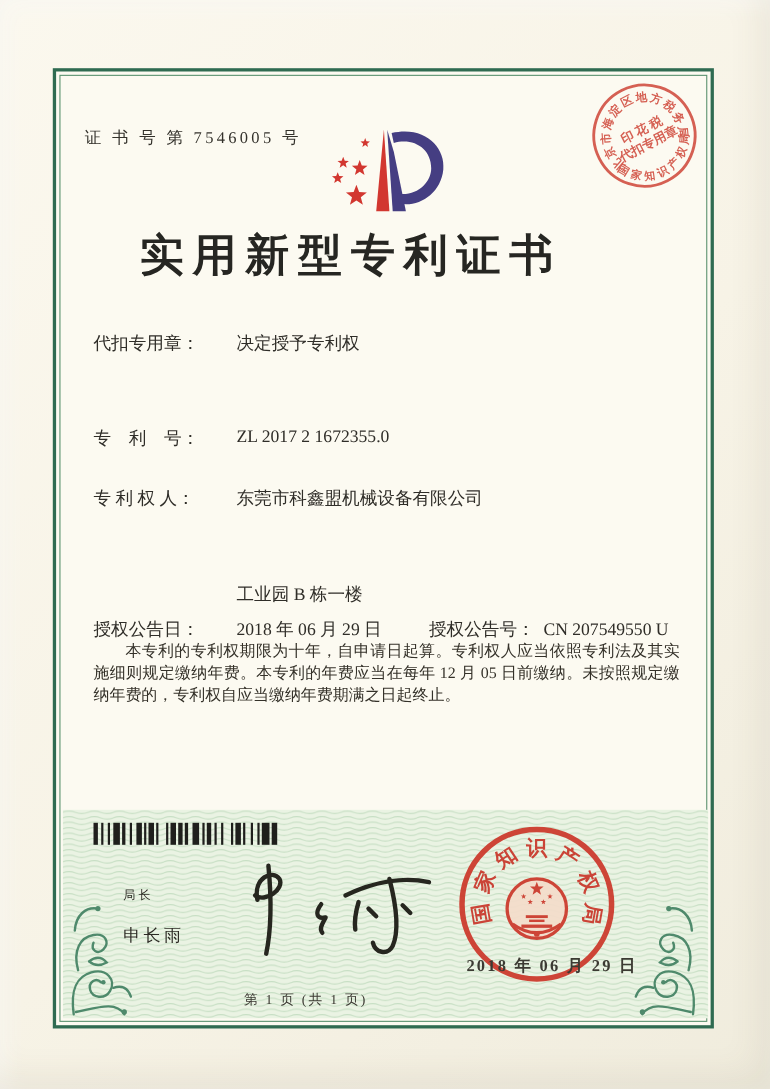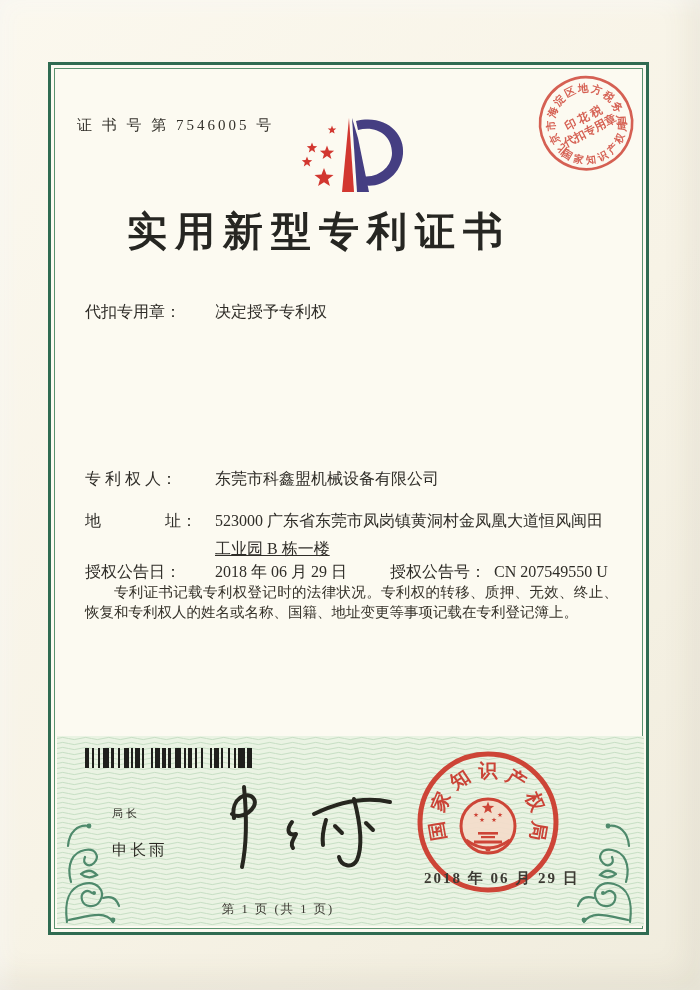--- a/index.html
+++ b/index.html
@@ -32,21 +32,21 @@
     font-size:15px;letter-spacing:3px;color:#33312b;
   }
   .logo{position:absolute;left:292px;top:108px;}
   .title{
     position:absolute;left:0;top:204px;width:630px;text-align:center;
     font-size:40px;font-weight:600;letter-spacing:8px;color:#262622;text-indent:8px;
   }
   
   .row{position:absolute;left:85px;width:545px;font-size:16px;color:#2f2d28;white-space:nowrap;}
   .f-label{display:inline-block;width:115px;margin-right:15px;vertical-align:top;}
-  .addr-line2{margin-left:130px;margin-top:7px;white-space:nowrap;text-decoration:underline;}
+  .addr-line2{margin-left:130px;margin-top:19px;white-space:nowrap;}
   .pair2{position:absolute;left:305px;top:0;}
   .pair2 .f-label2{margin-right:8px;}
   
   .paras{position:absolute;left:85px;top:583px;width:533px;
     font-size:14.5px;line-height:19.8px;text-align:justify;color:#343129;}
   .paras p{margin:0;text-indent:2em;}
   
   .barcode{position:absolute;left:85px;top:748px;height:20px;display:flex;align-items:stretch;}
   .barcode span{display:block;height:100%;}
   .official-title{position:absolute;left:112px;top:806px;font-size:11px;letter-spacing:3px;color:#2c2a24;}
@@ -126,38 +126,38 @@
     <path d="M57,10 L50,84 L62,84 Z" fill="#d23730"></path>
     <path d="M60,10 L66,30 L77,84 L65,84 Z" fill="#453e82"></path>
     <path d="M64,13 C94,6 113,26 111,46 C109,68 88,81 71,77 L69,68 C87,71 100,58 100,45 C100,27 84,17 66,22 Z" fill="#453e82"></path>
   </svg>
 
   <div class="title">实用新型专利证书</div>
 
   <div class="row" style="top:302px">
     <span class="f-label">代扣专用章：</span><span class="f-value">决定授予专利权</span>
   </div>
-  <div class="row" style="top:469px">
+  <div class="row" style="top:389px">
+    <span class="f-label">专　利　号：</span><span class="f-value">ZL 2017 2 1672355.0</span>
+  </div>
+  <div class="row" style="top:443px">
     <span class="f-label">专 利 权 人：</span><span class="f-value">东莞市科鑫盟机械设备有限公司</span>
   </div>
   <div class="row" style="top:511px">
-    <div>
-      <span class="f-label">地　　　　址：</span><span class="f-value">523000 广东省东莞市凤岗镇黄洞村金凤凰大道恒风闽田</span>
-    </div>
     <div class="addr-line2">工业园 B 栋一楼</div>
   </div>
   <div class="row" style="top:562px">
     <span class="f-label">授权公告日：</span><span class="f-value">2018 年 06 月 29 日</span>
     <span class="pair2">
       <span class="f-label2">授权公告号：</span><span class="f-value">CN 207549550 U</span>
     </span>
   </div>
 
   <div class="paras">
-    <p>专利证书记载专利权登记时的法律状况。专利权的转移、质押、无效、终止、恢复和专利权人的姓名或名称、国籍、地址变更等事项记载在专利登记簿上。</p>
+    <p>本专利的专利权期限为十年，自申请日起算。专利权人应当依照专利法及其实施细则规定缴纳年费。本专利的年费应当在每年 12 月 05 日前缴纳。未按照规定缴纳年费的，专利权自应当缴纳年费期满之日起终止。</p>
   </div>
 
   <div class="barcode" id="barcode">
       <span style="width: 4.4px; background: rgb(31, 31, 28);"></span>
       <span style="width: 2.2px; background: transparent;"></span>
       <span style="width: 2.2px; background: rgb(31, 31, 28);"></span>
       <span style="width: 4.4px; background: transparent;"></span>
       <span style="width: 2.2px; background: rgb(31, 31, 28);"></span>
       <span style="width: 2.2px; background: transparent;"></span>
       <span style="width: 6.6px; background: rgb(31, 31, 28);"></span>

